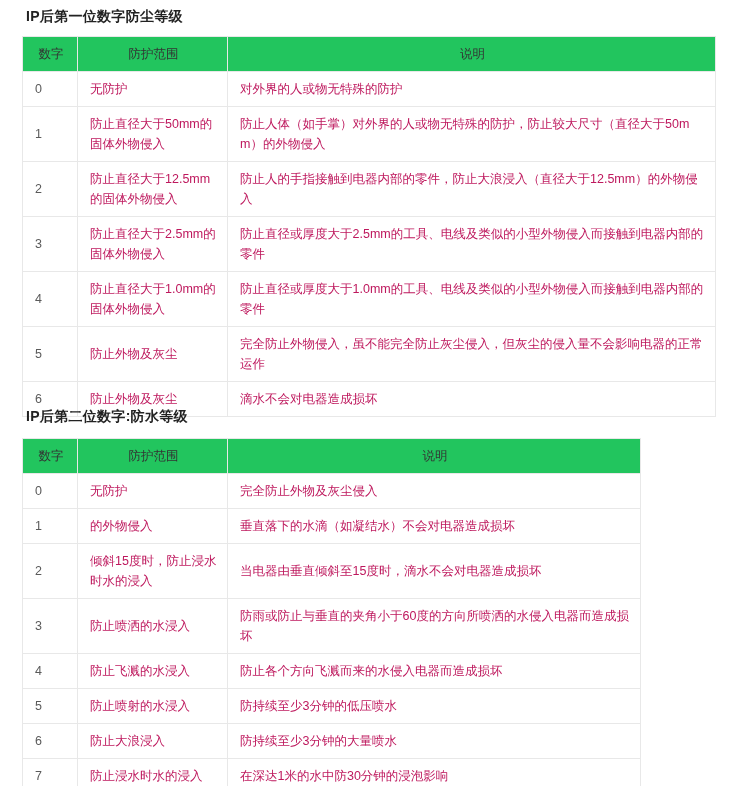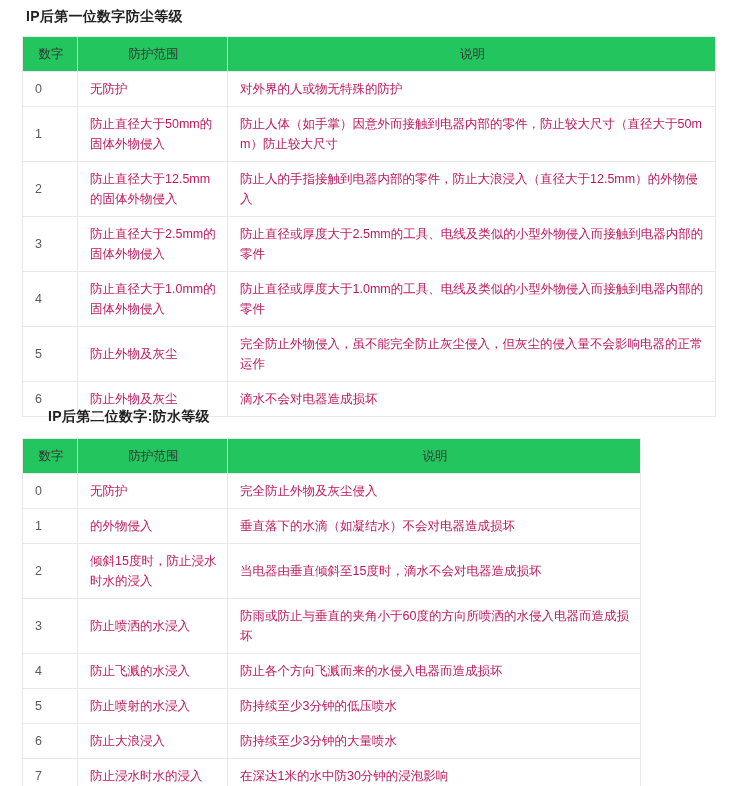--- a/index.html
+++ b/index.html
@@ -29,21 +29,20 @@
   }
   #title-dust {
     position: absolute;
     left: 26px;
     top: 8px;
   }
   #title-water {
     position: absolute;
     left: 26px;
     top: 408px;
-    margin-left: 22px;
   }
   table.ip-table {
     position: absolute;
     border-collapse: collapse;
     table-layout: fixed;
     font-size: 12.5px;
     line-height: 20px;
     background: #ffffff;
   }
   table.ip-table td,
@@ -103,21 +102,21 @@
     </thead>
     <tbody>
       <tr>
         <td class="num">0</td>
         <td>无防护</td>
         <td>对外界的人或物无特殊的防护</td>
       </tr>
       <tr>
         <td class="num">1</td>
         <td>防止直径大于50mm的固体外物侵入</td>
-        <td>防止人体（如手掌）因意外而接触到电器内部的零件，防止较大尺寸（直径大于50mm）防止较大尺寸</td>
+        <td>防止人体（如手掌）对外界的人或物无特殊的防护，防止较大尺寸（直径大于50mm）的外物侵入</td>
       </tr>
       <tr>
         <td class="num">2</td>
         <td>防止直径大于12.5mm的固体外物侵入</td>
         <td>防止人的手指接触到电器内部的零件，防止大浪浸入（直径大于12.5mm）的外物侵入</td>
       </tr>
       <tr>
         <td class="num">3</td>
         <td>防止直径大于2.5mm的固体外物侵入</td>
         <td>防止直径或厚度大于2.5mm的工具、电线及类似的小型外物侵入而接触到电器内部的零件</td>

